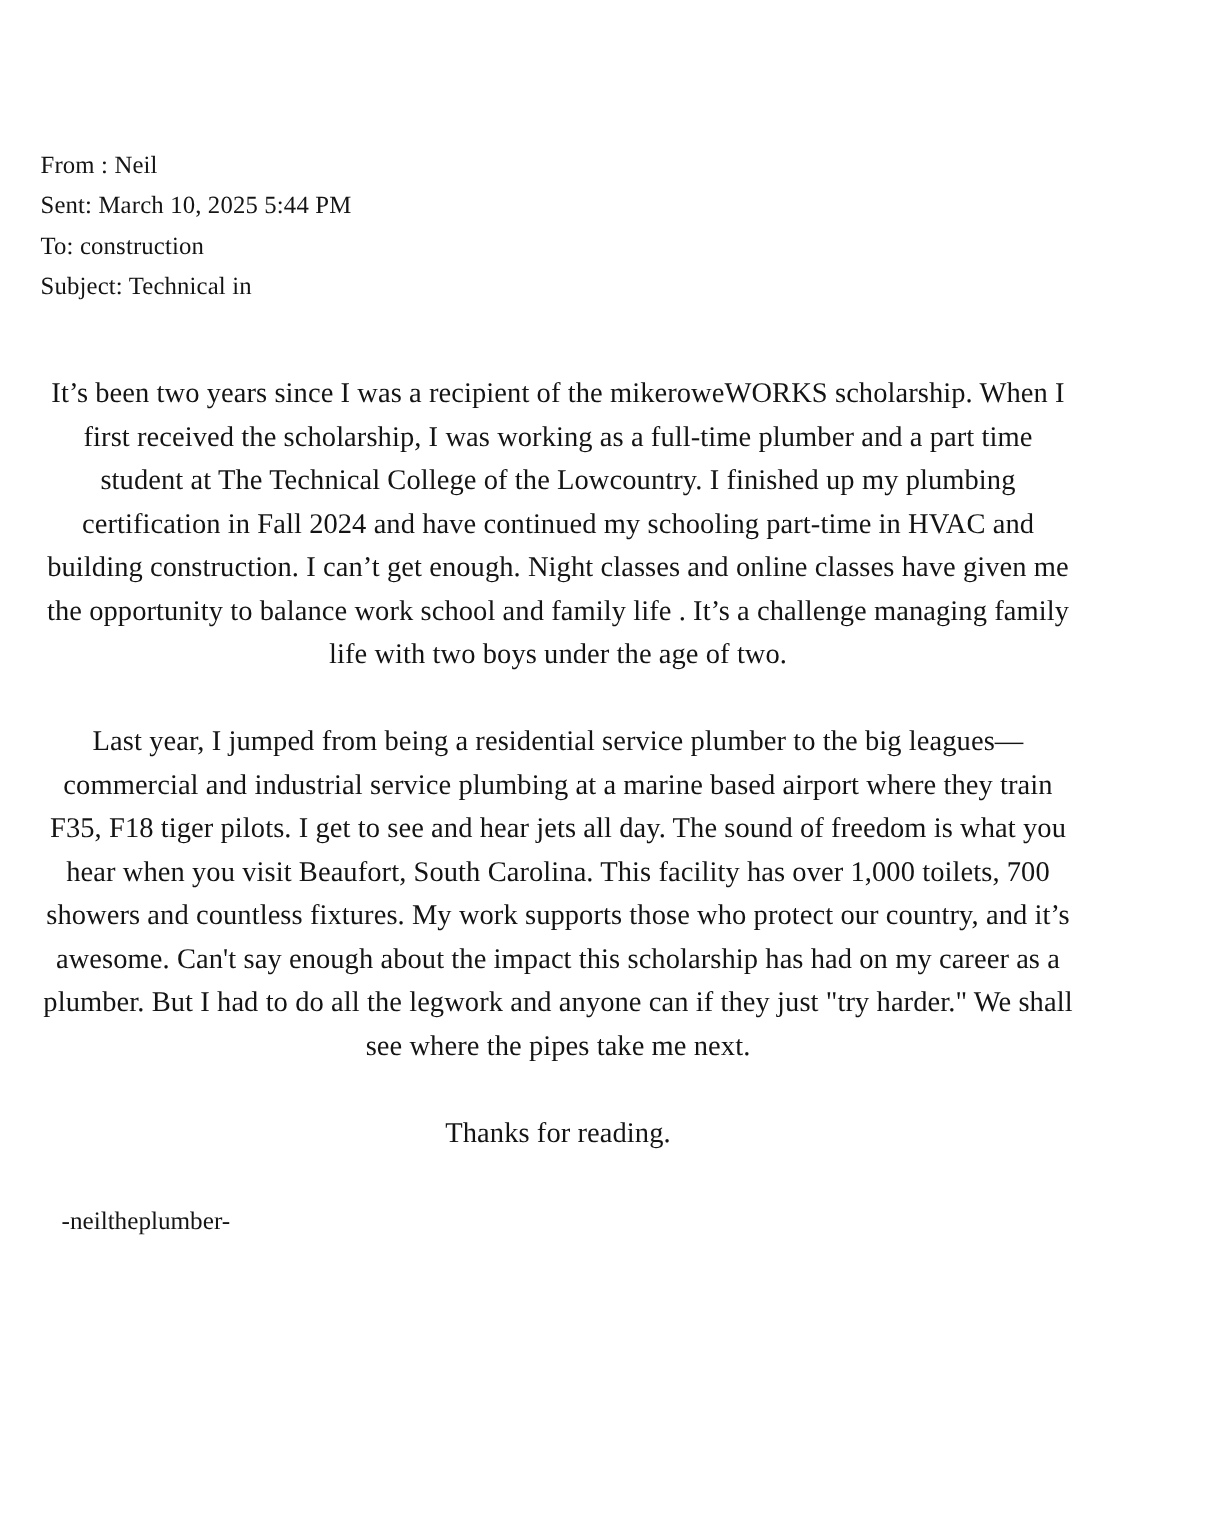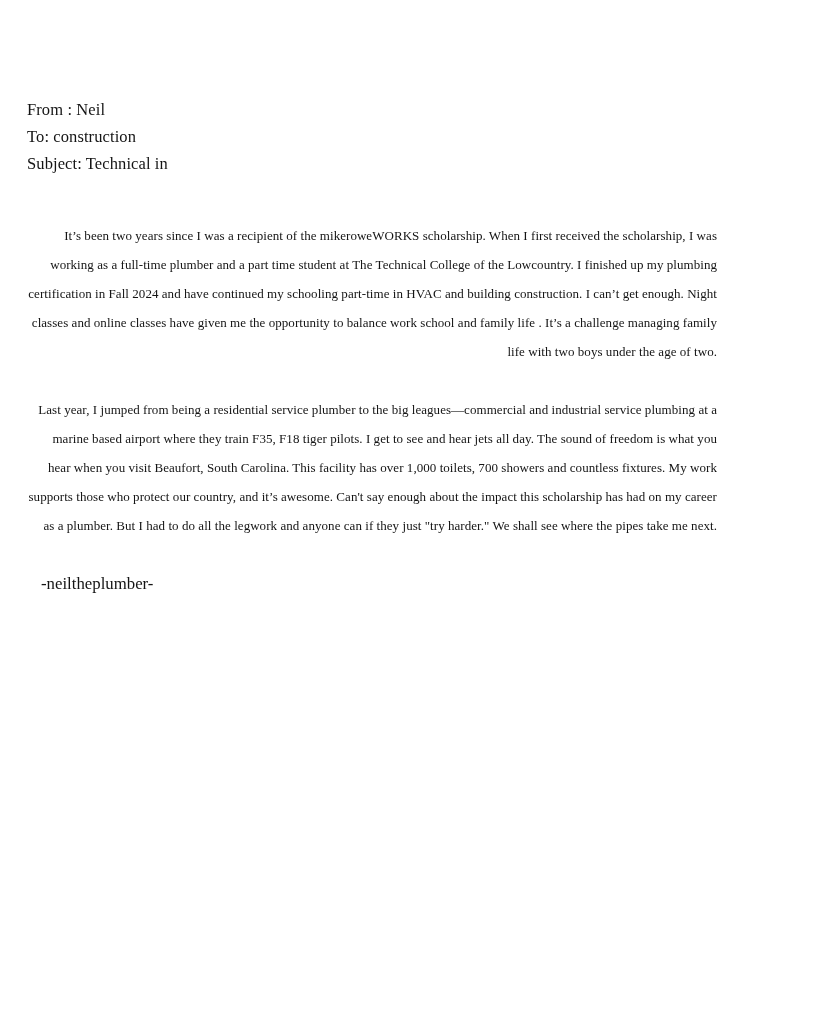--- a/index.html
+++ b/index.html
@@ -27,43 +27,45 @@
     line-height: 27px;
     letter-spacing: 0.1px;
   }
   .header-line {
     white-space: pre;
   }
   .body-block {
     margin-top: 44px;
   }
   .para {
-    font-size: 13px;
+    font-size: 19px;
     line-height: 29px;
     letter-spacing: 0.05px;
-    text-align: right;
+    text-align: center;
     margin: 0 0 29px 0;
     max-width: 790px;
   }
   .sig {
     font-size: 16.8px;
     line-height: 29px;
     margin: 14px;
   }
 </style>
 </head>
 <body>
 
 <div class="page">
 
   <div class="header-block">
     <div class="header-line">From : Neil</div>
+    <div class="header-line">Sent: March 10, 2025 5:44 PM</div>
     <div class="header-line">To: construction</div>
     <div class="header-line">Subject: Technical in</div>
   </div>
 
   <div class="body-block">
     <p class="para">It’s been two years since I was a recipient of the mikeroweWORKS scholarship. When I first received the scholarship, I was working as a full-time plumber and a part time student at The Technical College of the Lowcountry. I finished up my plumbing certification in Fall 2024 and have continued my schooling part-time in HVAC and building construction. I can’t get enough. Night classes and online classes have given me the opportunity to balance work school and family life . It’s a challenge managing family life with two boys under the age of two.</p>
     <p class="para">Last year, I jumped from being a residential service plumber to the big leagues—commercial and industrial service plumbing at a marine based airport where they train F35, F18 tiger pilots. I get to see and hear jets all day. The sound of freedom is what you hear when you visit Beaufort, South Carolina. This facility has over 1,000 toilets, 700 showers and countless fixtures. My work supports those who protect our country, and it’s awesome. Can't say enough about the impact this scholarship has had on my career as a plumber. But I had to do all the legwork and anyone can if they just "try harder." We shall see where the pipes take me next.</p>
+    <p class="para">Thanks for reading.</p>
     <p class="sig">-neiltheplumber-</p>
   </div>
 
 </div>
 
 </body></html>

